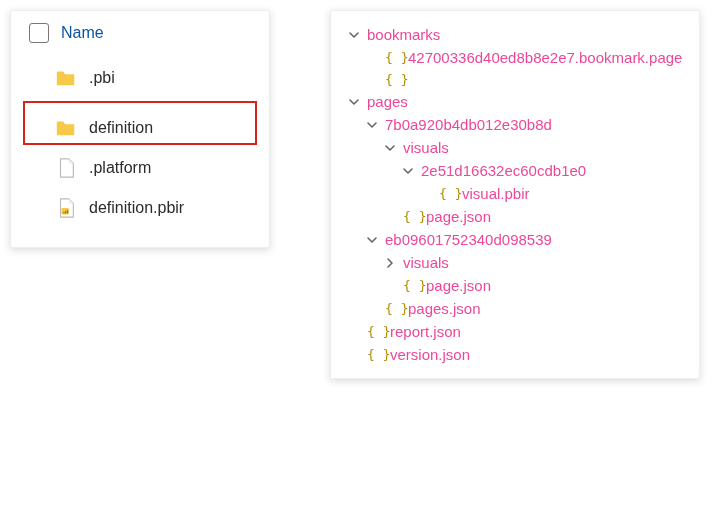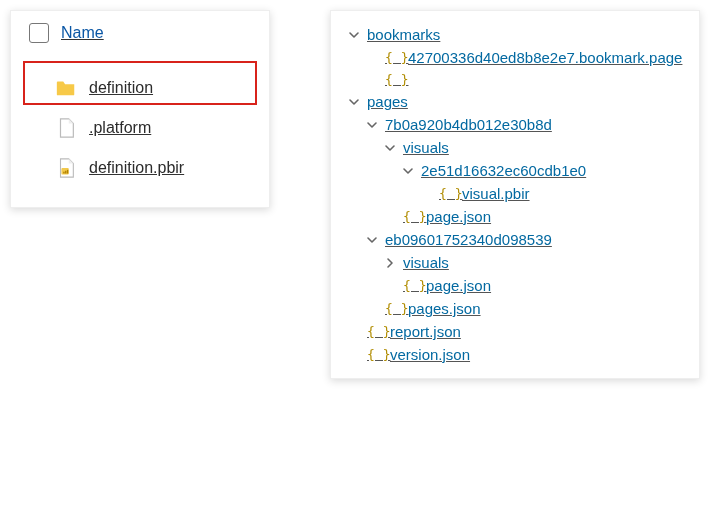--- a/index.html
+++ b/index.html
@@ -12,21 +12,20 @@
     color: #333;
     width: 721px;
     height: 511px;
     display: flex;
     gap: 60px;
   }
   .panel {
     background: #fff;
     border: 1px solid #eee;
     box-shadow: 0 2px 8px rgba(0,0,0,0.15);
-    text-decoration: underline;
   }
   .left-panel {
     width: 260px;
     padding: 12px 0;
     height: fit-content;
   }
   .left-header {
     display: flex;
     align-items: center;
     gap: 12px;
@@ -88,32 +87,39 @@
     color: #666;
   }
   .json-icon {
     color: #b08c00;
     font-family: Consolas, monospace;
     font-size: 13px;
     width: 16px;
     display: inline-block;
     text-align: center;
   }
-  .tree-label { color: #0369a1; }
+  .tree-label { color: #ec4899; }
   .spacer { display:inline-block; }
 </style>
 </head>
 <body>
 
 <div class="panel left-panel">
   <div class="left-header">
     <span class="checkbox"></span>
     <span class="name-header">Name</span>
   </div>
   <div class="left-list" id="left-list">
+      <div class="left-item">
+        <span class="folder-icon"><svg viewBox="0 0 24 24" width="22" height="22">
+            <path fill="#f7c948" d="M3 5h6l2 3h10v11a1 1 0 0 1-1 1H3a1 1 0 0 1-1-1V6a1 1 0 0 1 1-1z"></path>
+            <path fill="#e6b73d" d="M2 8h20v2H2z" opacity="0"></path>
+          </svg></span>
+        <span>.pbi</span>
+      </div>
       <div class="left-item highlighted">
         <span class="folder-icon"><svg viewBox="0 0 24 24" width="22" height="22">
             <path fill="#f7c948" d="M3 5h6l2 3h10v11a1 1 0 0 1-1 1H3a1 1 0 0 1-1-1V6a1 1 0 0 1 1-1z"></path>
             <path fill="#e6b73d" d="M2 8h20v2H2z" opacity="0"></path>
           </svg></span>
         <span>definition</span>
       </div>
       <div class="left-item">
         <span class="file-icon"><svg viewBox="0 0 24 24" width="22" height="22">
             <path fill="#fff" stroke="#bbb" stroke-width="1.3" d="M6 2h9l5 5v15H6z"></path>

